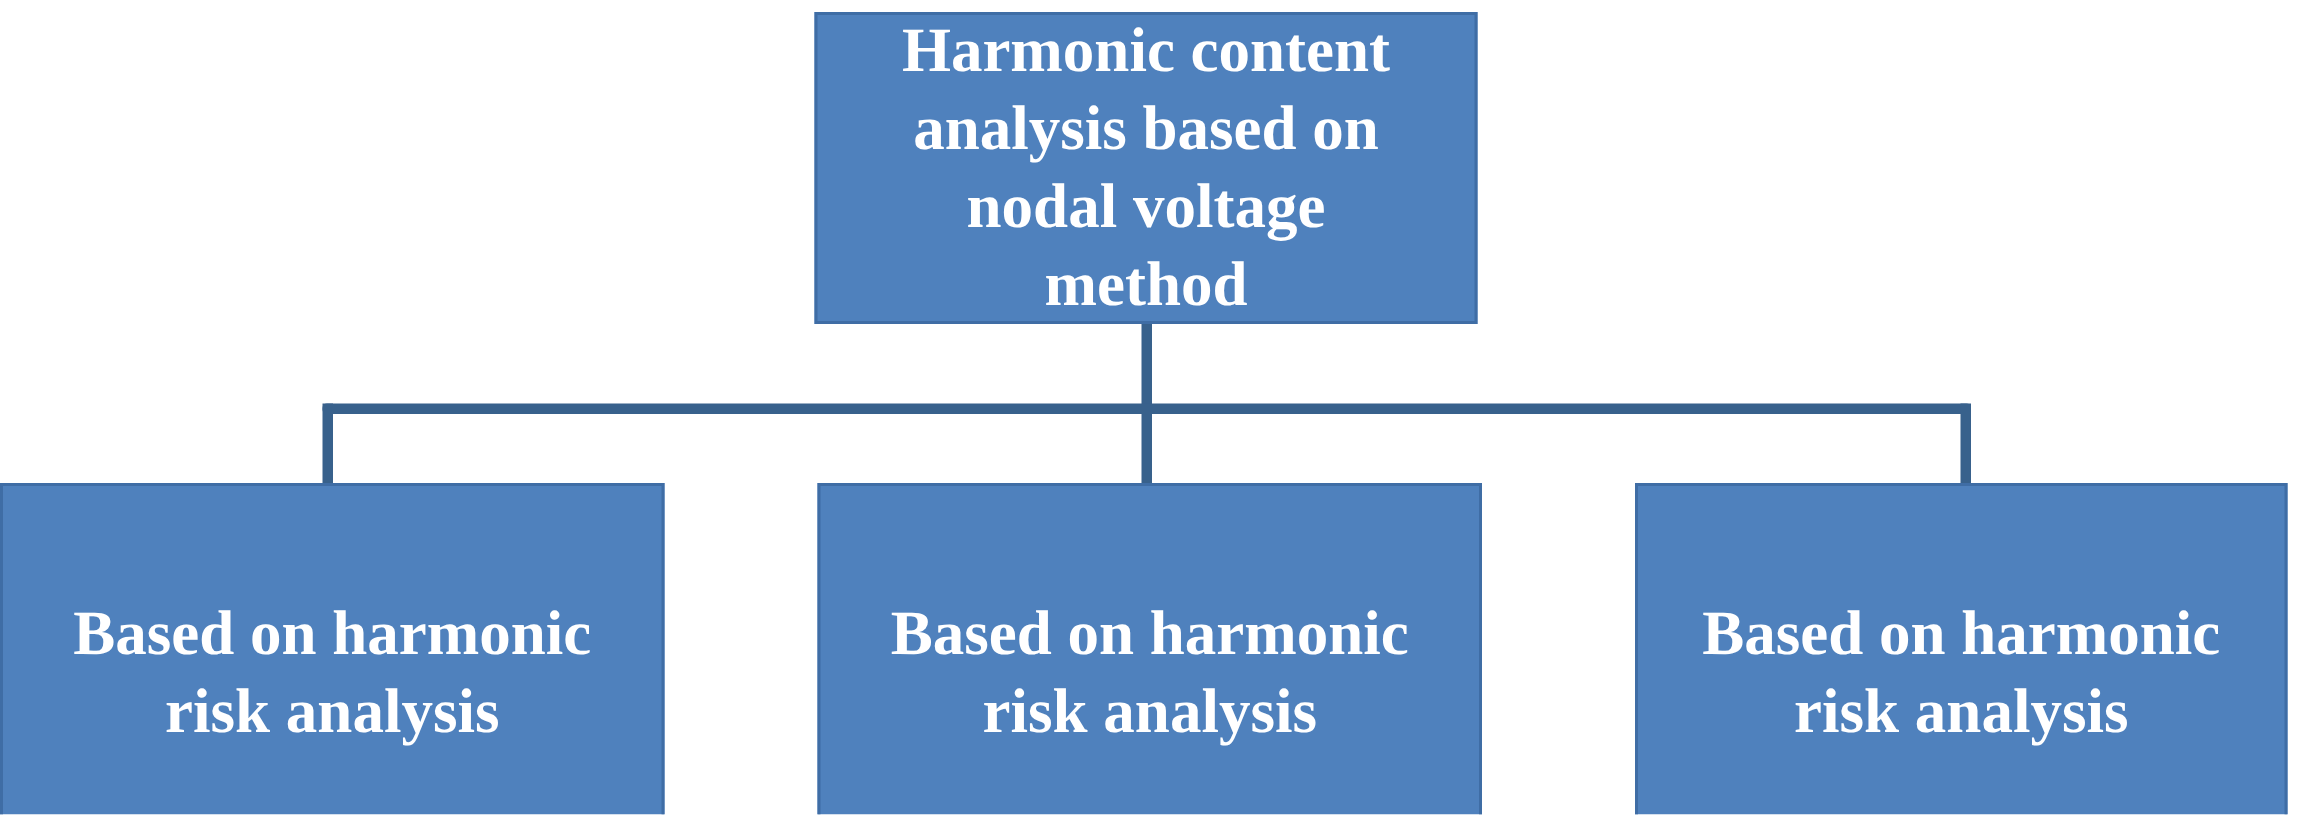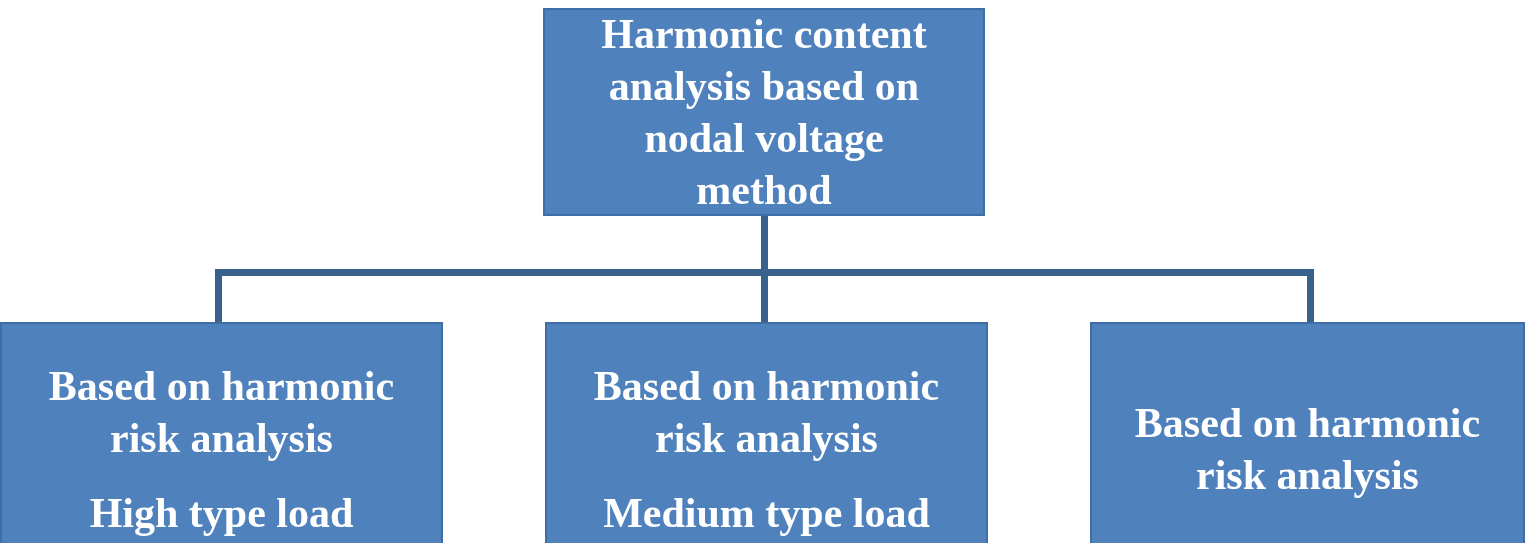--- a/index.html
+++ b/index.html
@@ -93,27 +93,25 @@
   </div>
 
   <div class="connector conn-stem"></div>
   <div class="connector conn-horizontal"></div>
   <div class="connector conn-drop-left"></div>
   <div class="connector conn-drop-right"></div>
 
   <div class="node child-node" id="child-high">
     <span class="label risk-label">Based on harmonic
 risk analysis</span>
-    <span class="label load-label">High type load</span>
   </div>
 
   <div class="node child-node" id="child-medium">
     <span class="label risk-label">Based on harmonic
 risk analysis</span>
-    <span class="label load-label">Medium type load</span>
   </div>
 
   <div class="node child-node" id="child-low">
     <span class="label risk-label">Based on harmonic
 risk analysis</span>
   </div>
 
 </div>
 
 </body></html>

